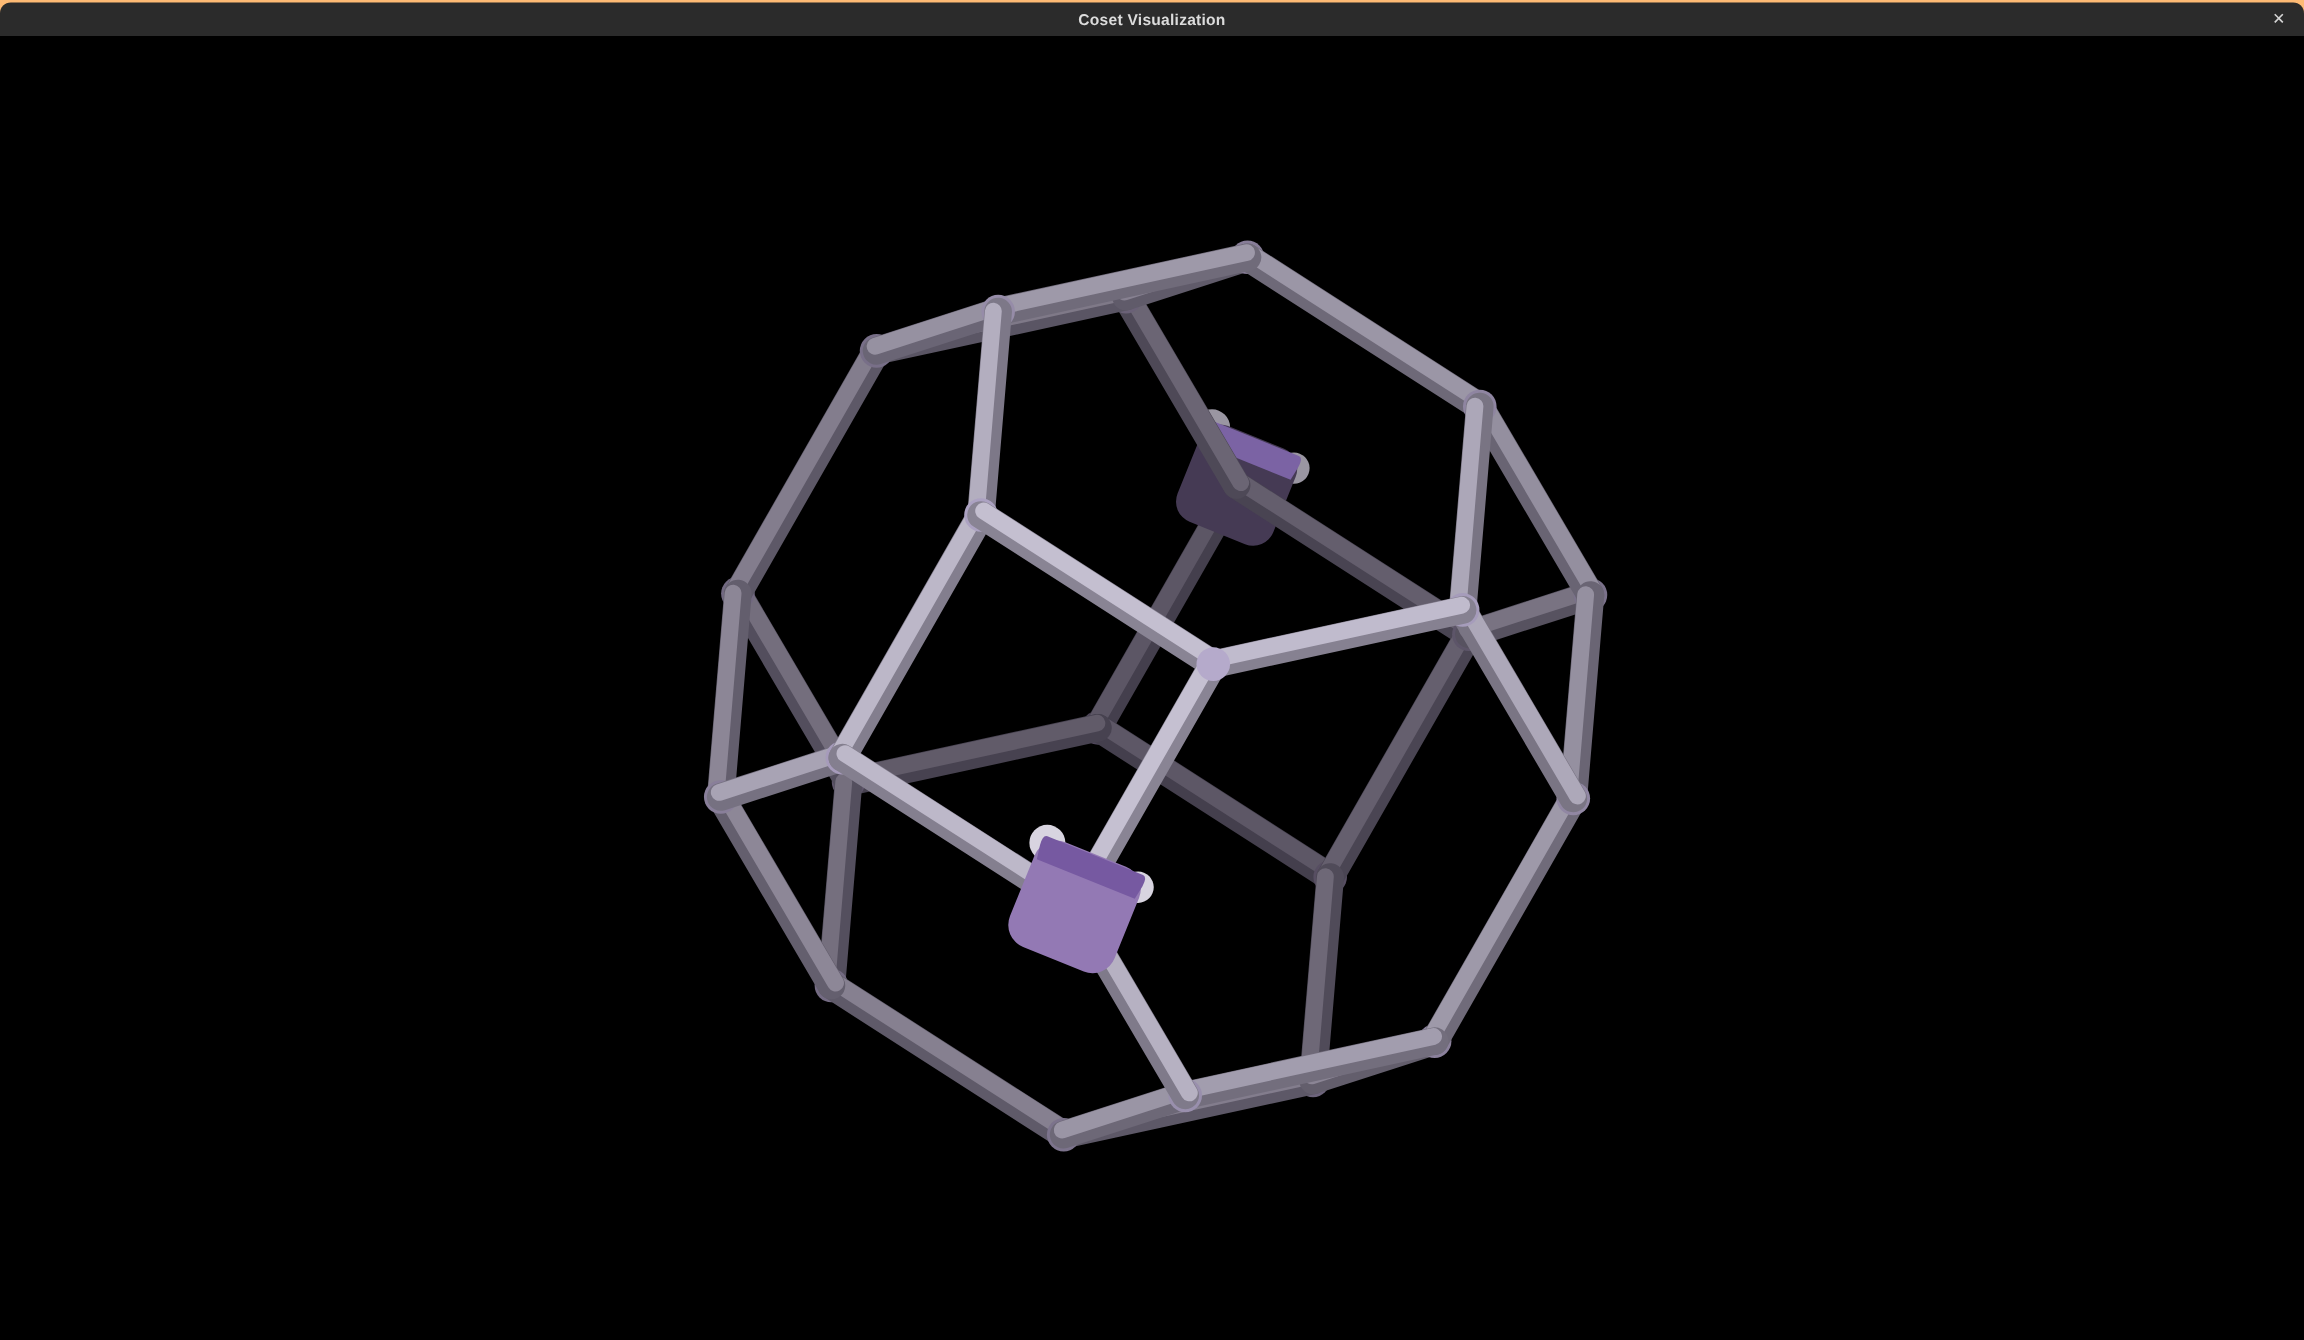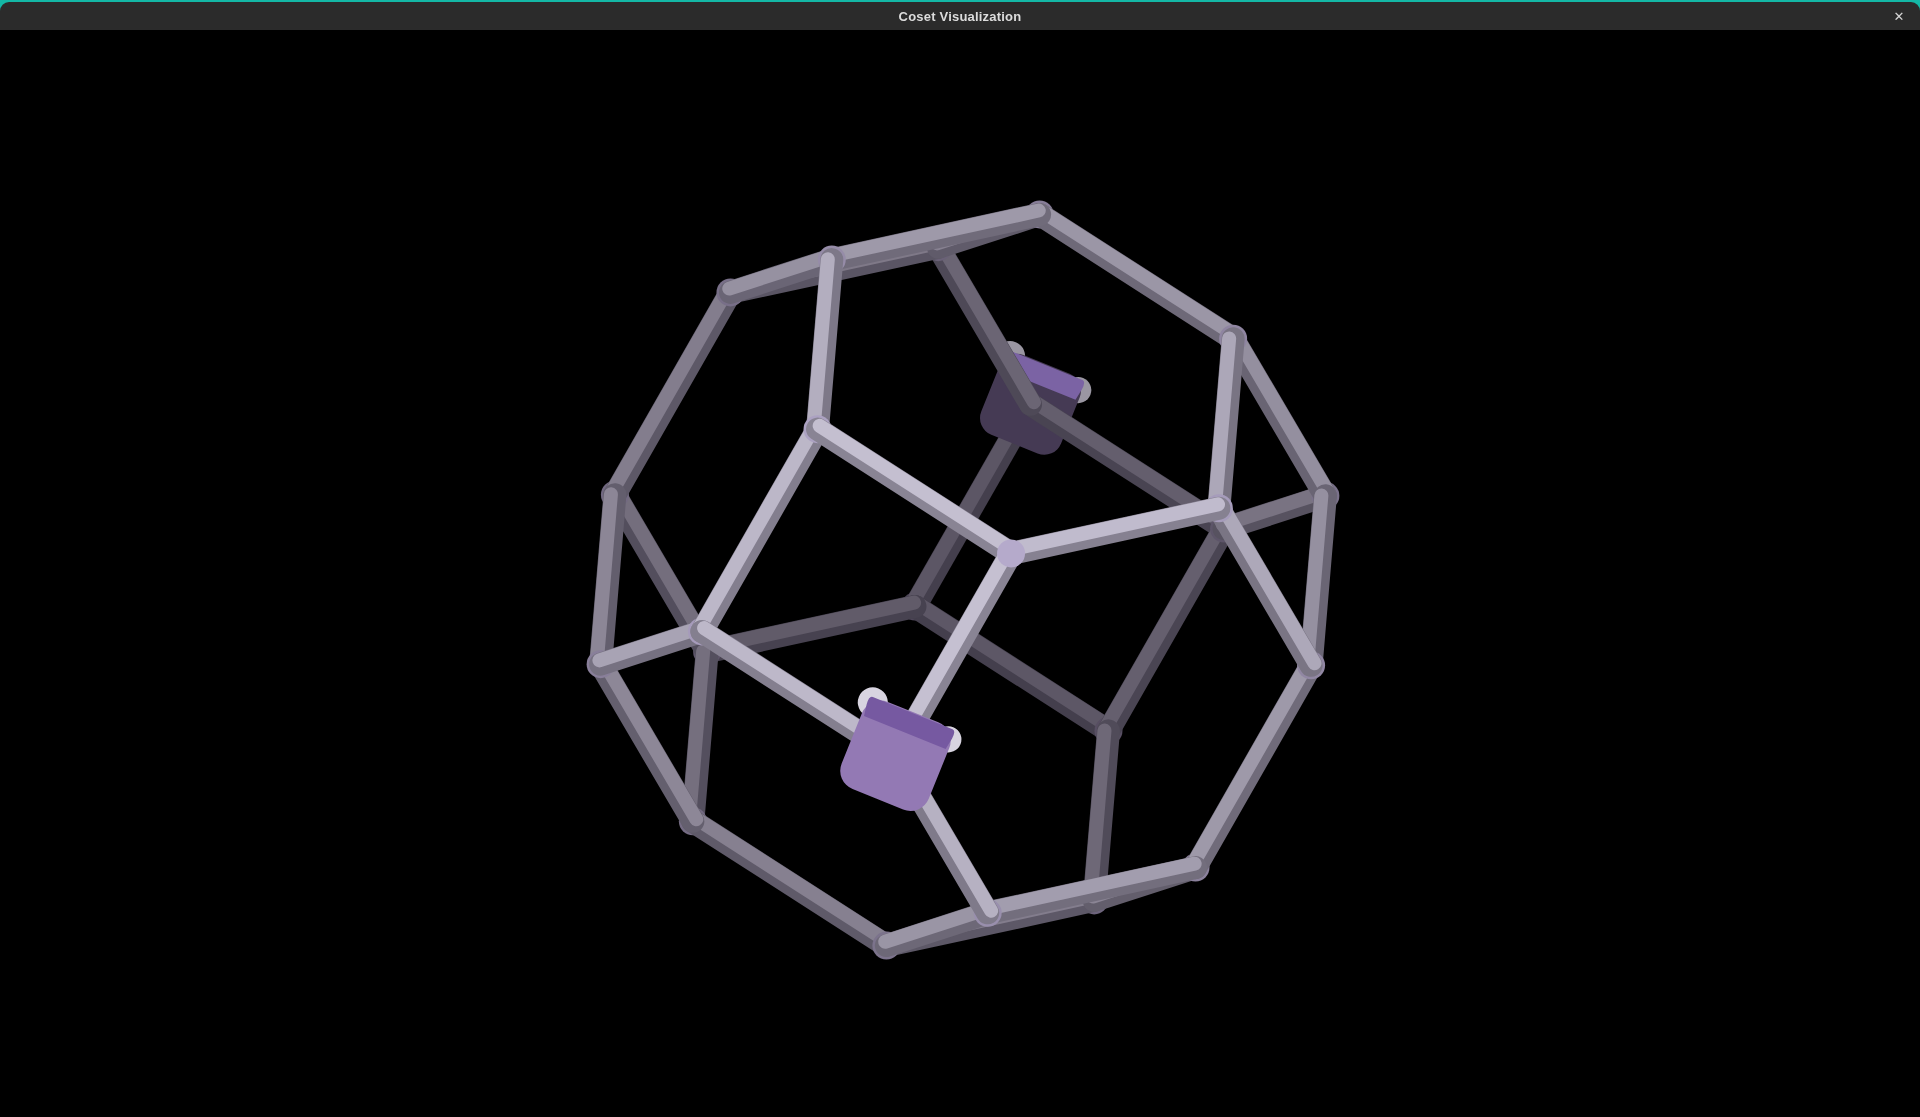--- a/index.html
+++ b/index.html
@@ -7,21 +7,21 @@
     padding: 0;
     width: 1920px;
     height: 1117px;
     background: #000000;
     overflow: hidden;
     font-family: "Liberation Sans", "DejaVu Sans", sans-serif;
   }
   .window {
     position: absolute;
     inset: 0;
-    background: #14b8a6;
+    background: #fdba74;
   }
   .titlebar {
     position: absolute;
     top: 2px;
     left: 0;
     right: 0;
     height: 28px;
     background: #2b2b2b;
     border-radius: 9px 9px 0 0;
     display: flex;

